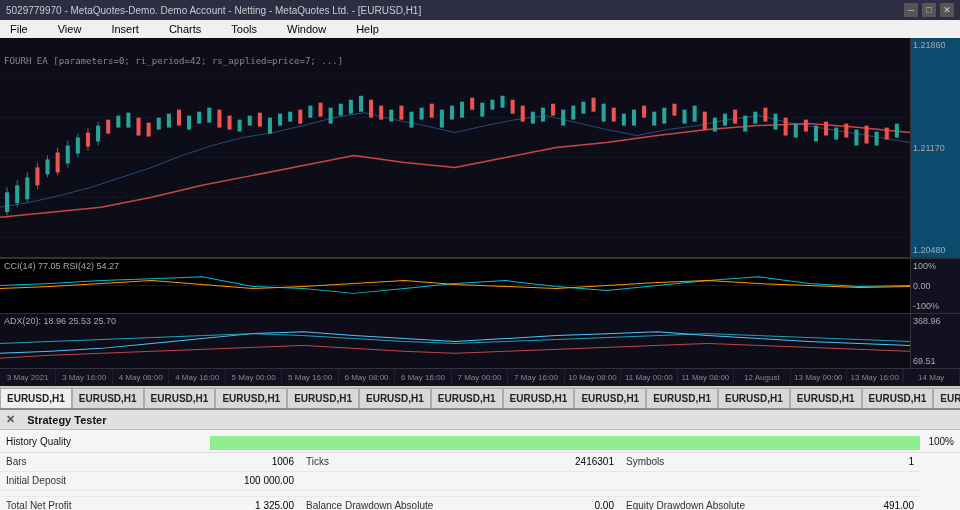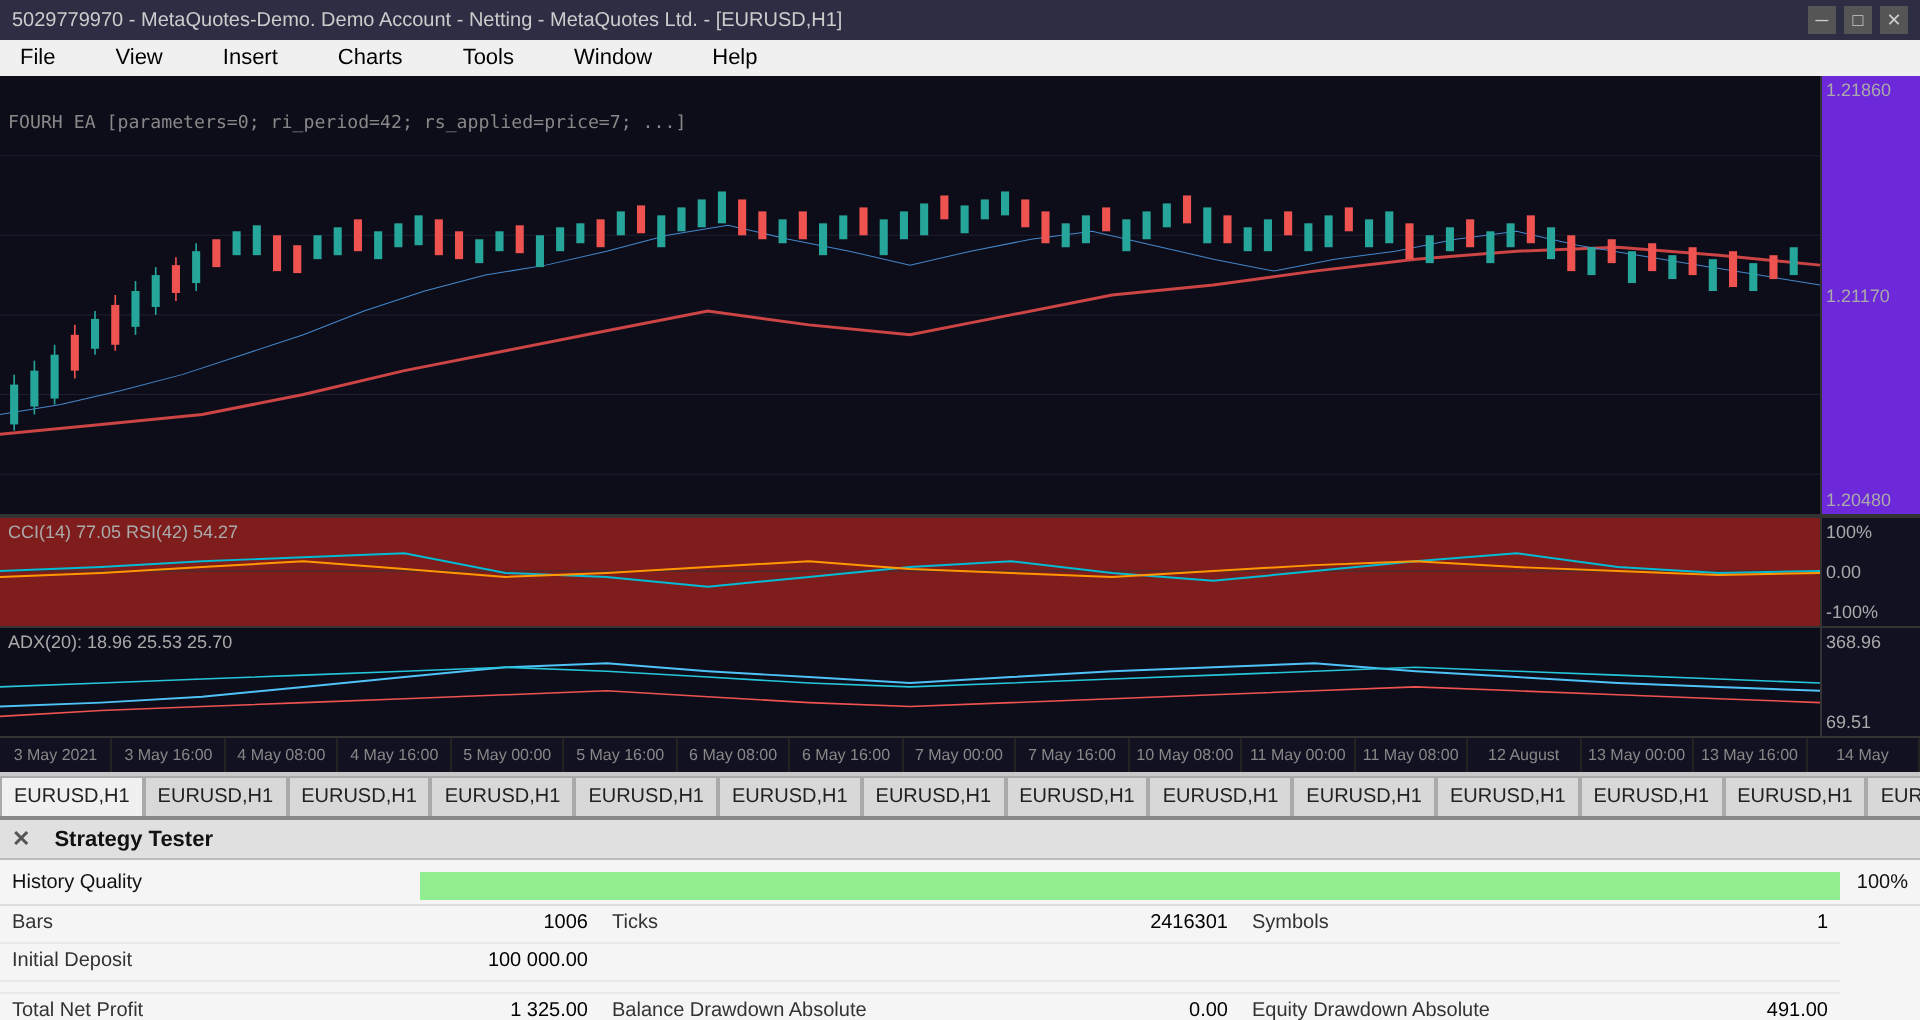--- a/index.html
+++ b/index.html
@@ -50,34 +50,34 @@
       font-size: 10px;
       z-index: 10;
     }
 
     .chart-price-axis {
       position: absolute;
       right: 0;
       top: 0;
       width: 50px;
       height: 100%;
-      background: #6d28d9;
+      background: #0c4a6e;
       border-left: 1px solid #333;
       display: flex;
       flex-direction: column;
       justify-content: space-between;
       padding: 2px 2px;
       font-size: 9px;
       color: #aaa;
     }
 
     
     #sub-chart1 {
       height: 55px;
-      background: #7f1d1d;
+      background: #000000;
       border-top: 1px solid #333;
       position: relative;
       overflow: hidden;
     }
     #sub-chart2 {
       height: 55px;
       background: #0d0d1a;
       border-top: 1px solid #333;
       position: relative;
       overflow: hidden;
@@ -134,20 +134,21 @@
       height: 20px;
       padding: 0 6px;
       line-height: 20px;
       font-size: 10px;
       background: #d8d8d8;
       border: 1px solid #aaa;
       border-bottom: none;
       cursor: pointer;
       color: #222;
       white-space: nowrap;
+      font-weight: bold;
     }
     .chart-tab.active { background: #f0f0f0; }
 
     
     #strategy-panel {
       height: 218px;
       background: #f5f5f5;
       display: flex;
       flex-direction: column;
       color: #111;

